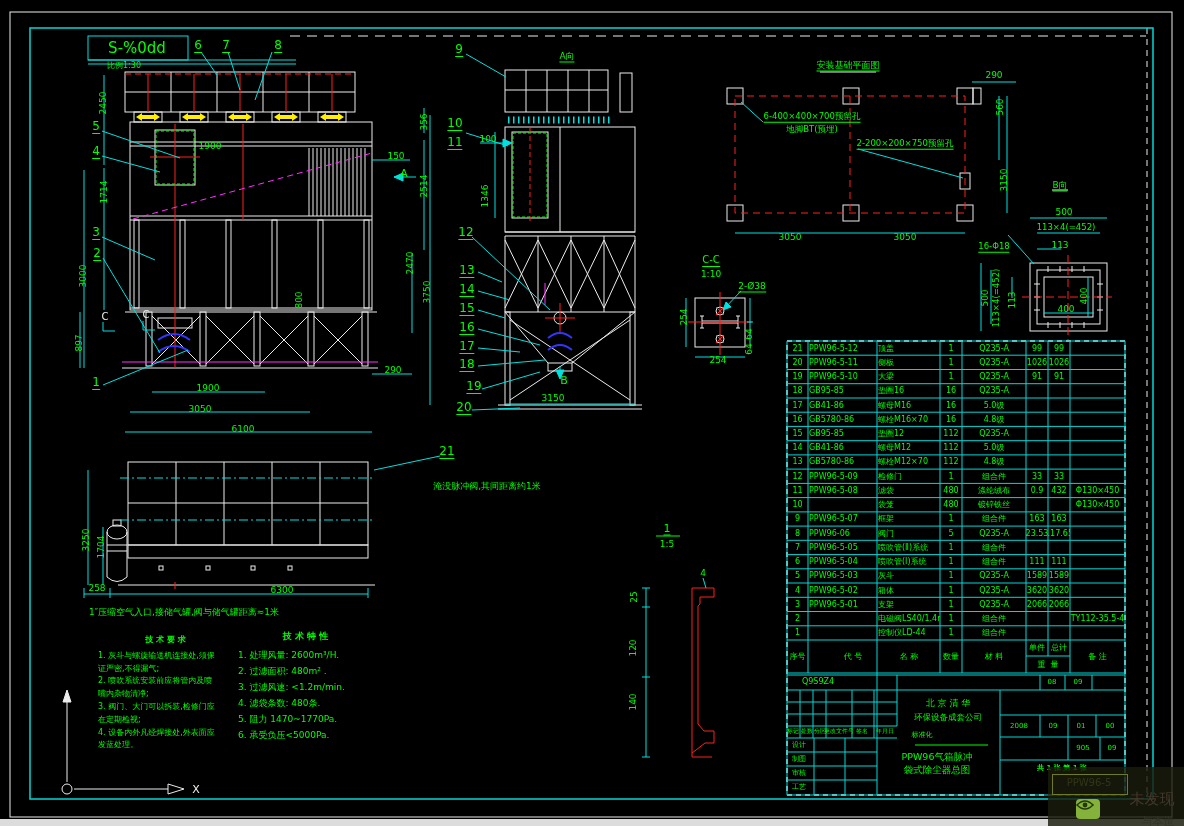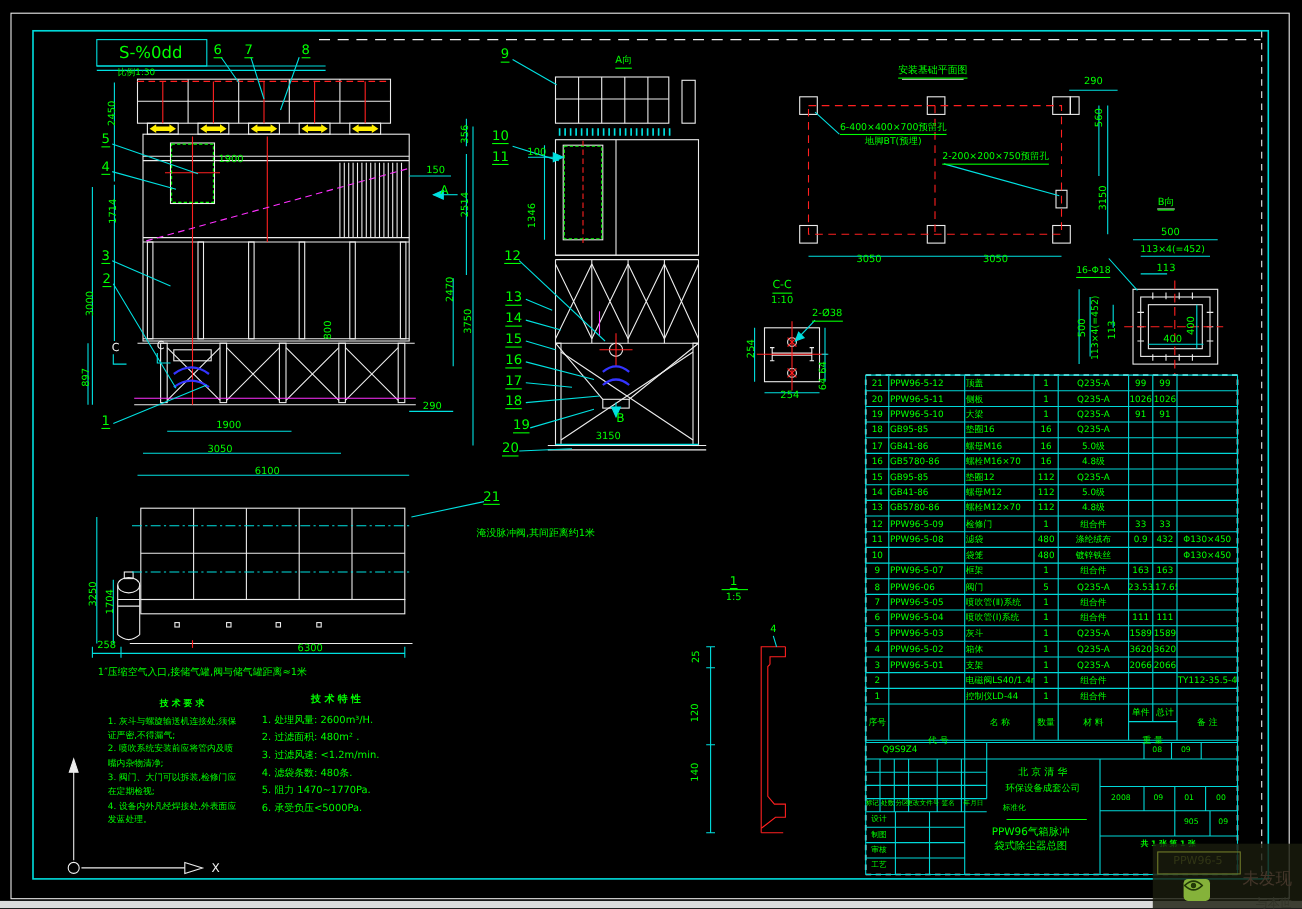--- a/index.html
+++ b/index.html
@@ -469,27 +469,27 @@
       <span class="tc c4">组合件</span>
       <span class="tc c5"></span>
       <span class="tc c6"></span>
       <span class="tc c7"></span>
     </div>
       </div>
 </div>
 
 <div id="tbl-header">
   <span class="hc" style="left:0;top:0;width:21px;height:33px;">序号</span>
-  <span class="hc" style="left:22px;top:16px;width:88px;height:33px;">代  号</span>
+  <span class="hc" style="left:22px;top:0;width:88px;height:33px;">代  号</span>
   <span class="hc" style="left:91px;top:0;width:62px;height:33px;">名  称</span>
   <span class="hc" style="left:153px;top:0;width:22px;height:33px;">数量</span>
   <span class="hc" style="left:175px;top:0;width:64px;height:33px;">材  料</span>
   <span class="hc" style="left:239px;top:0;width:22px;height:15px;">单件</span>
   <span class="hc" style="left:261px;top:0;width:22px;height:15px;">总计</span>
-  <span class="hc" style="left:239px;top:16px;width:44px;height:32px;">重 量</span>
+  <span class="hc" style="left:239px;top:16px;width:44px;height:16px;font-family:Liberation Mono, monospace;">重 量</span>
   <span class="hc" style="left:283px;top:0;width:55px;height:33px;">备  注</span>
 </div>
 
 <div id="labels">
       <span class="lbl g" style="left: 137px; top: 48px; font-size: 15px; --r: 0deg;">S-%0dd</span>
       <span class="lbl g" style="left: 124px; top: 66px; font-size: 8px; --r: 0deg;">比例1:30</span>
       <span class="lbl g" style="left: 103px; top: 103px; --r: -90deg;">2450</span>
       <span class="lbl g u" style="left: 96px; top: 127px; font-size: 12px; --r: 0deg;">5</span>
       <span class="lbl g u" style="left: 96px; top: 152px; font-size: 12px; --r: 0deg;">4</span>
       <span class="lbl g" style="left: 104px; top: 192px; --r: -90deg;">1714</span>

